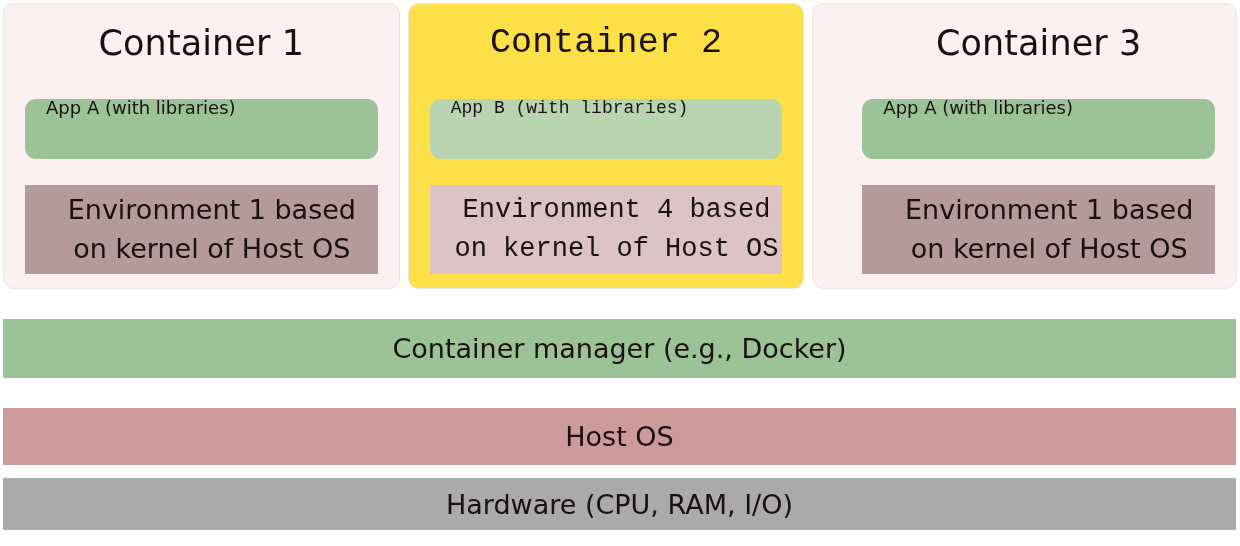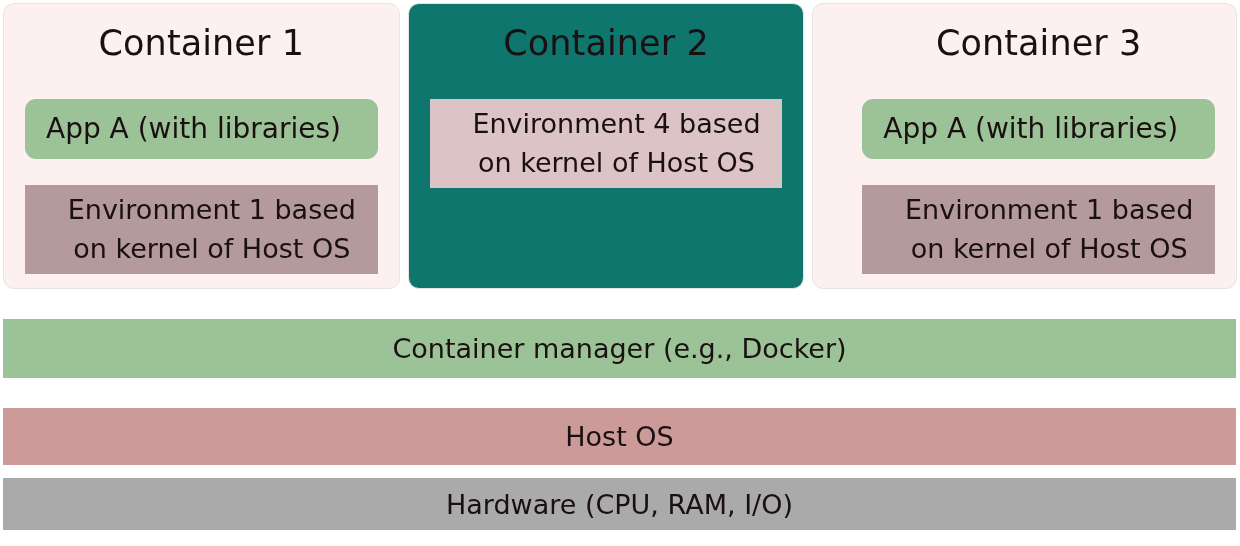--- a/index.html
+++ b/index.html
@@ -58,24 +58,23 @@
     margin-bottom: 12px;
     color: #1a1012;
     white-space: nowrap;
   }
 
   .app-box {
     margin: 26px 21px 0 21px;
     height: 60px;
     border-radius: 11px;
     display: flex;
-    align-items: center;
     padding-left: 21px;
     box-sizing: border-box;
-    font-size: 28px;
+    font-size: 18px;
     line-height: 1;
     white-space: nowrap;
     color: #1a1012;
   }
 
   .env-box {
     margin: 26px 21px 0 21px;
     height: 89px;
     display: flex;
     flex-direction: column;
@@ -120,22 +119,25 @@
       <div class="container-title">Container 1</div>
       <div class="app-box" id="app-box-1" style="background: rgb(156, 195, 151);">
         <span>App A (with libraries)</span>
       </div>
       <div class="env-box" id="env-box-1" style="background: rgb(180, 154, 154);">
         <span class="env-line">Environment 1 based</span>
         <span class="env-line">on kernel of Host OS</span>
       </div>
     </div>
 
-    <div class="container-card" style="background: #0f766e;">
+    <div class="container-card" style="background: #fde047; font-family: Liberation Mono, monospace;">
       <div class="container-title">Container 2</div>
+      <div class="app-box" id="app-box-2" style="background: rgb(185, 212, 177);">
+        <span>App B (with libraries)</span>
+      </div>
       <div class="env-box" id="env-box-2" style="background: rgb(220, 195, 197);">
         <span class="env-line">Environment 4 based</span>
         <span class="env-line">on kernel of Host OS</span>
       </div>
     </div>
 
     <div class="container-card" style="background: rgb(253, 240, 240); padding-left: 28px;">
       <div class="container-title">Container 3</div>
       <div class="app-box" id="app-box-3" style="background: rgb(156, 195, 151);">
         <span>App A (with libraries)</span>

